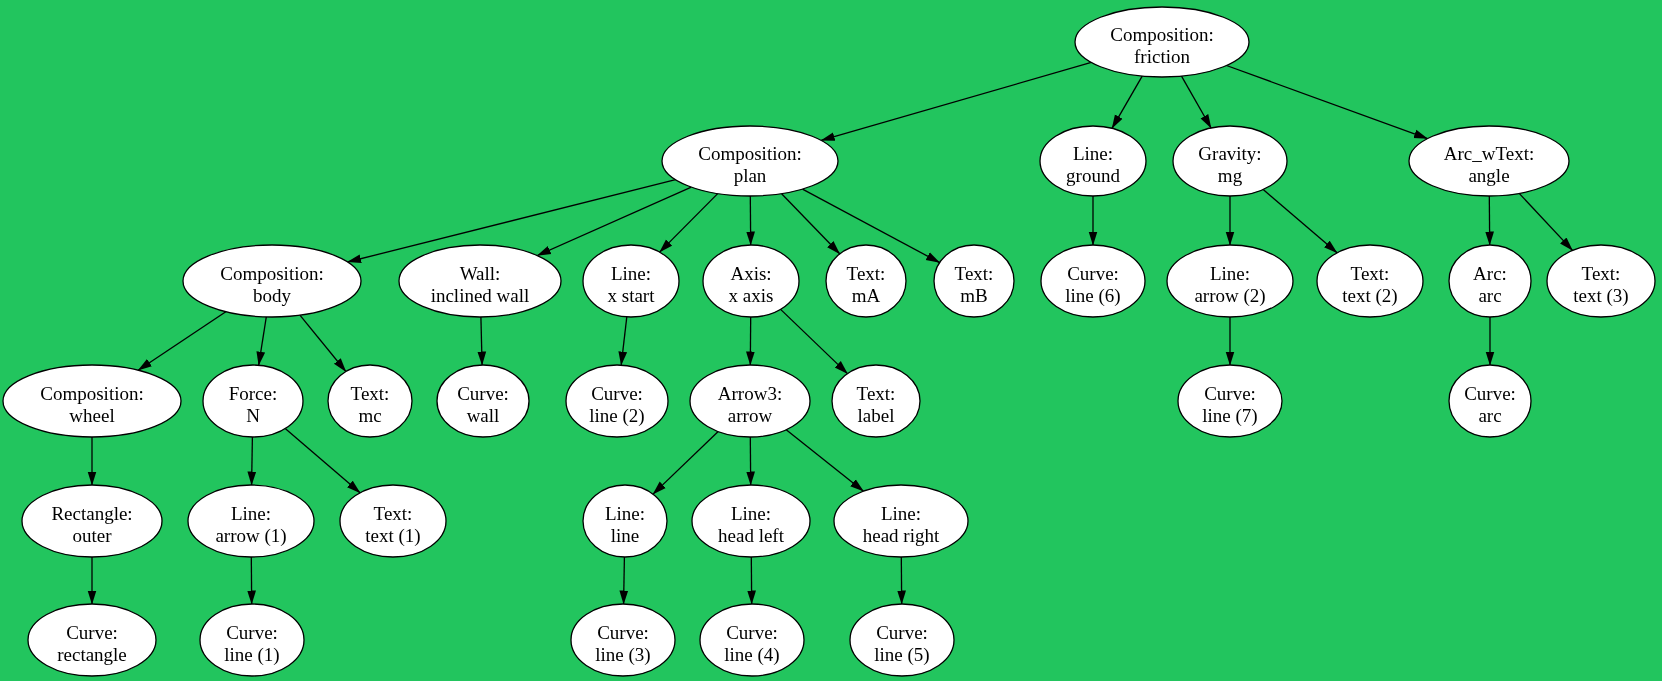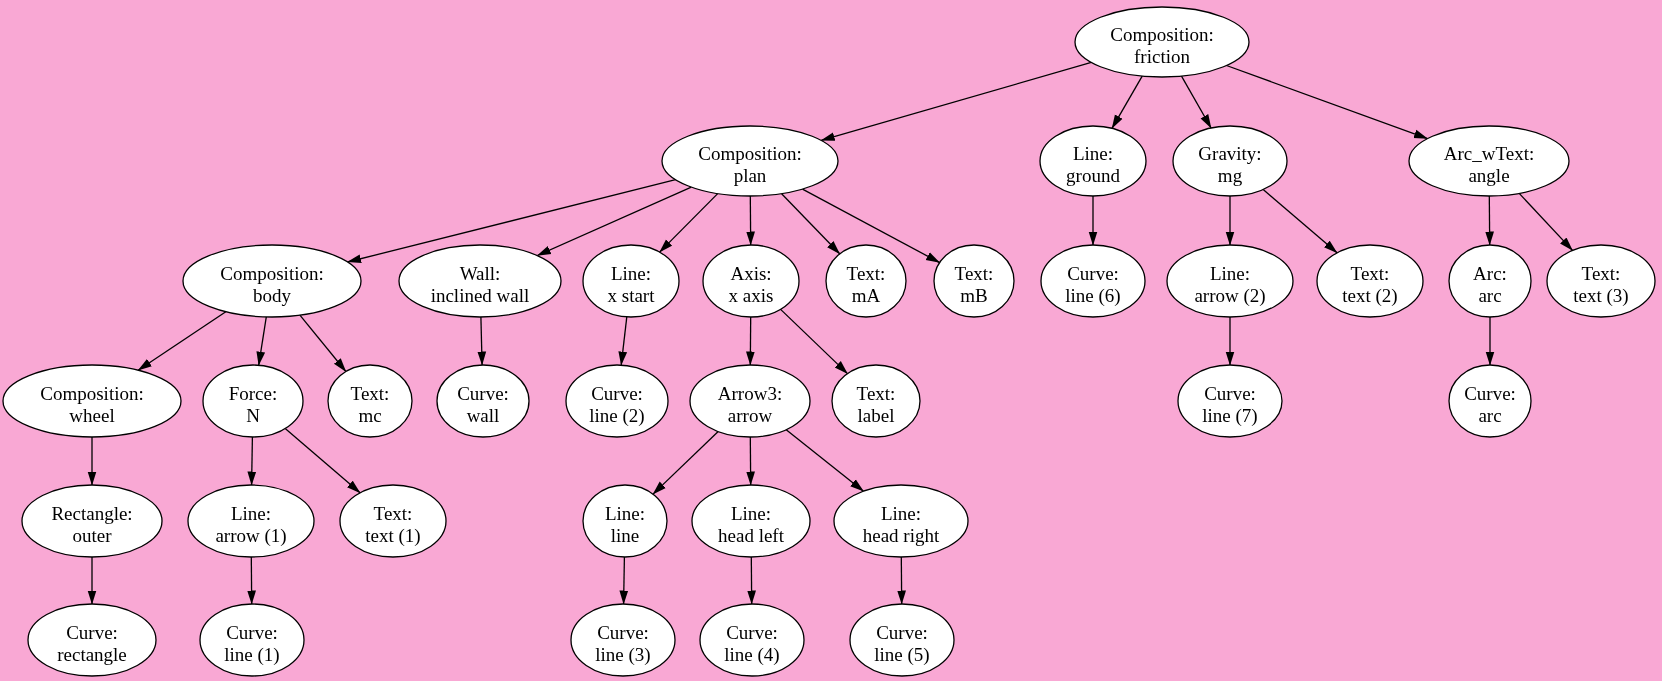--- a/index.html
+++ b/index.html
@@ -3,21 +3,21 @@
 <meta charset="utf-8">
 <style>
   html, body {
     margin: 0;
     padding: 0;
     background: #ffffff;
   }
   .canvas-wrap {
     width: 1662px;
     height: 681px;
-    background: #f9a8d4;
+    background: #22c55e;
     position: relative;
     overflow: hidden;
   }
   svg text {
     font-family: "Liberation Serif", "DejaVu Serif", serif;
     font-size: 19px;
     fill: #000000;
   }
   svg .node-ellipse {
     fill: #ffffff;

